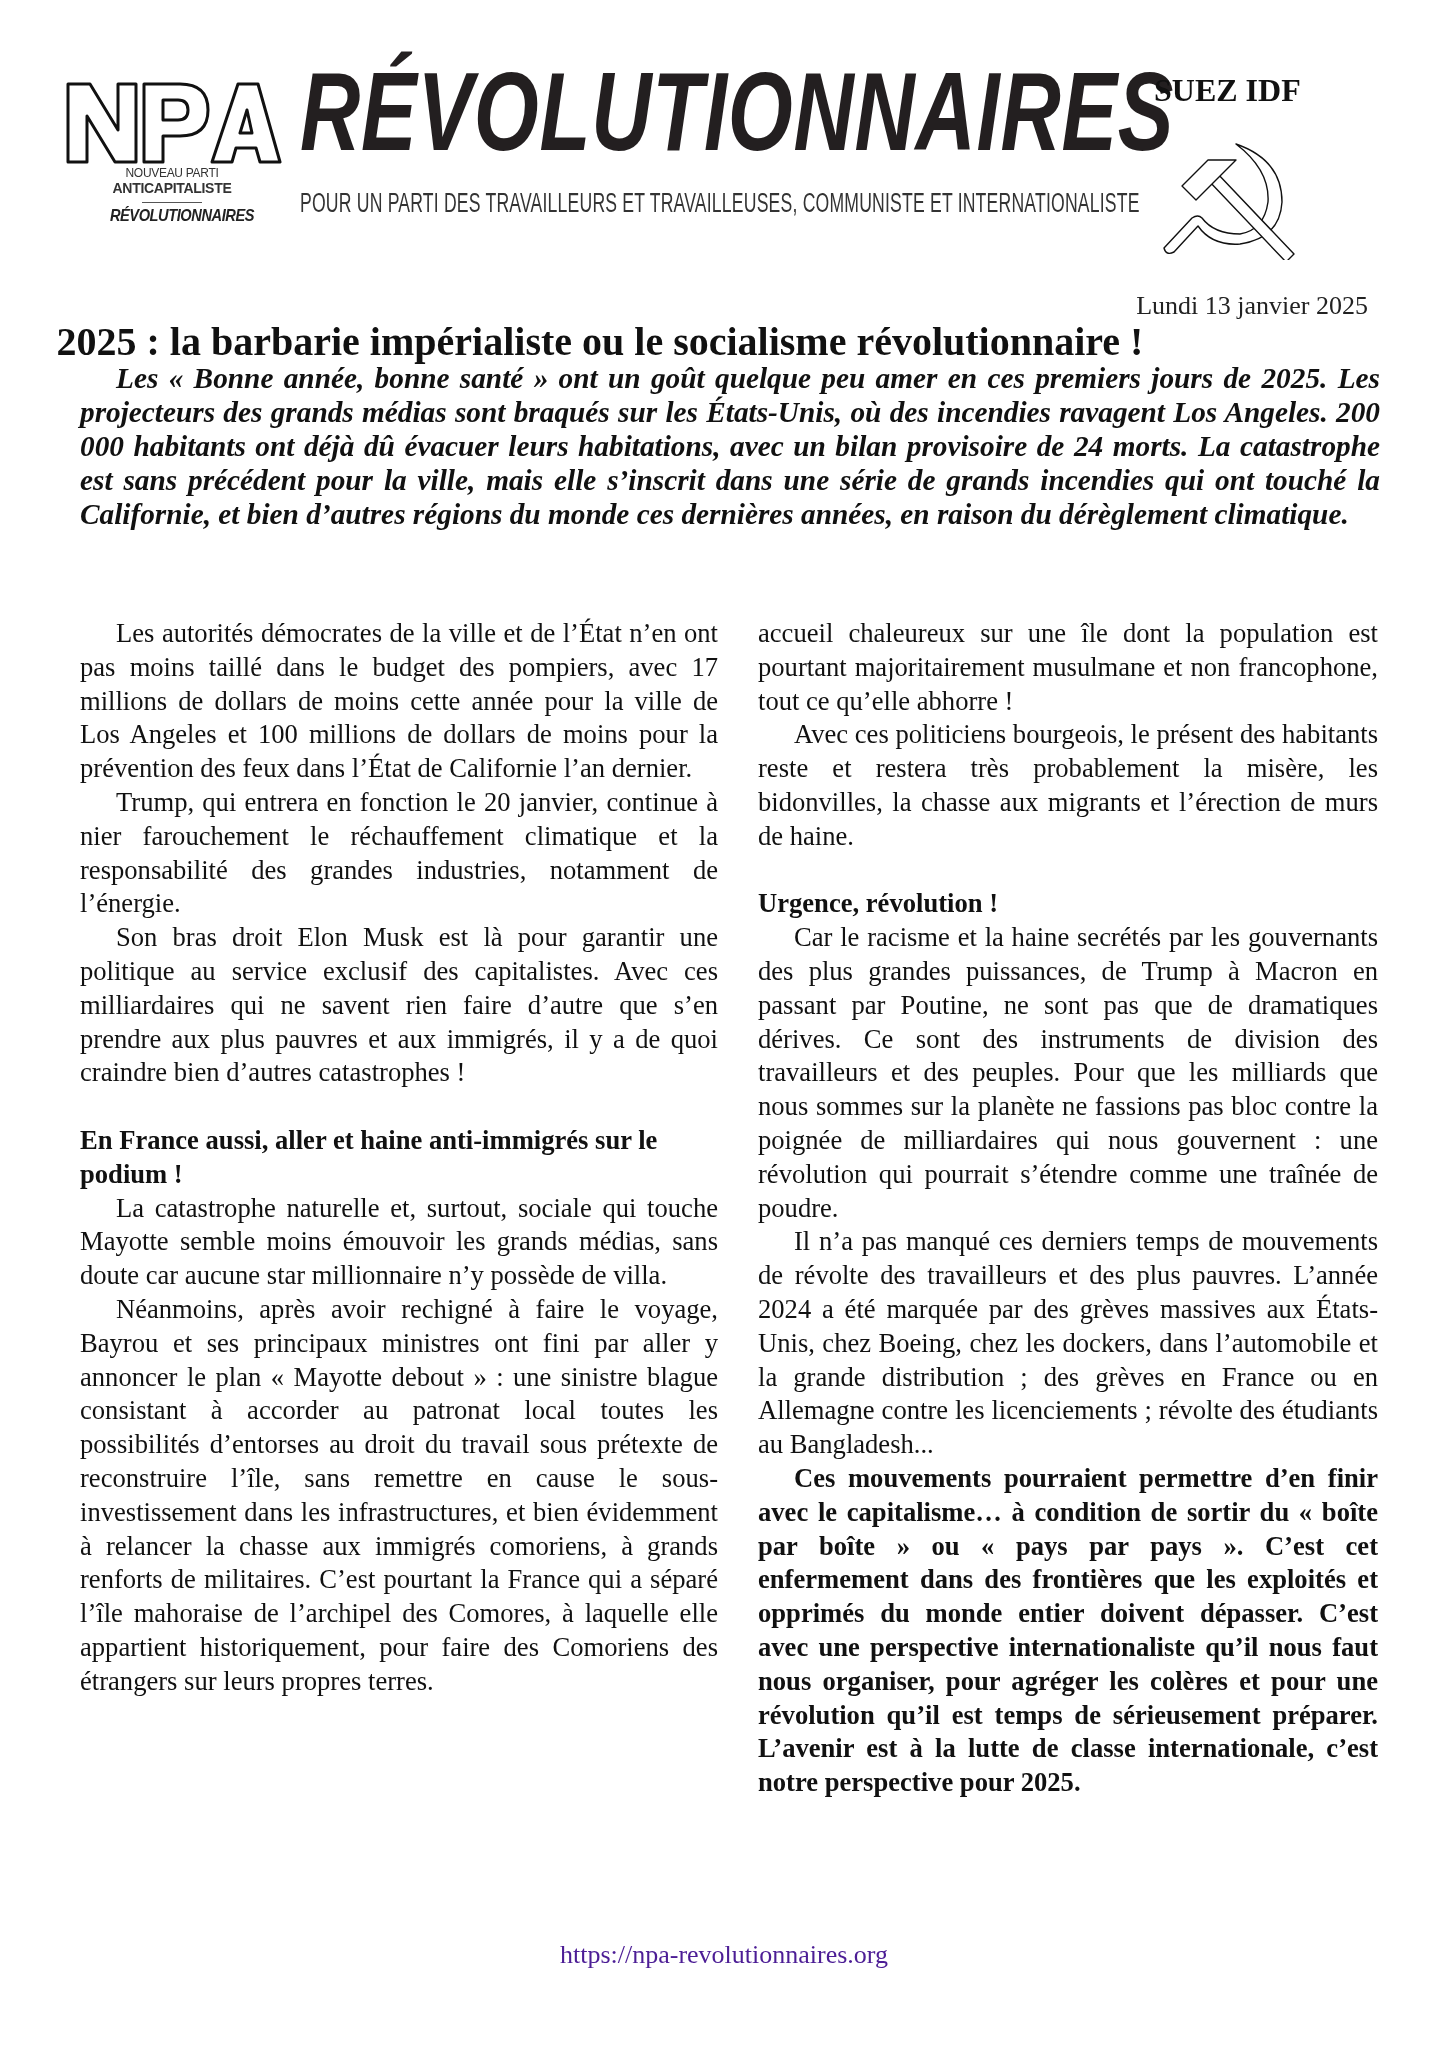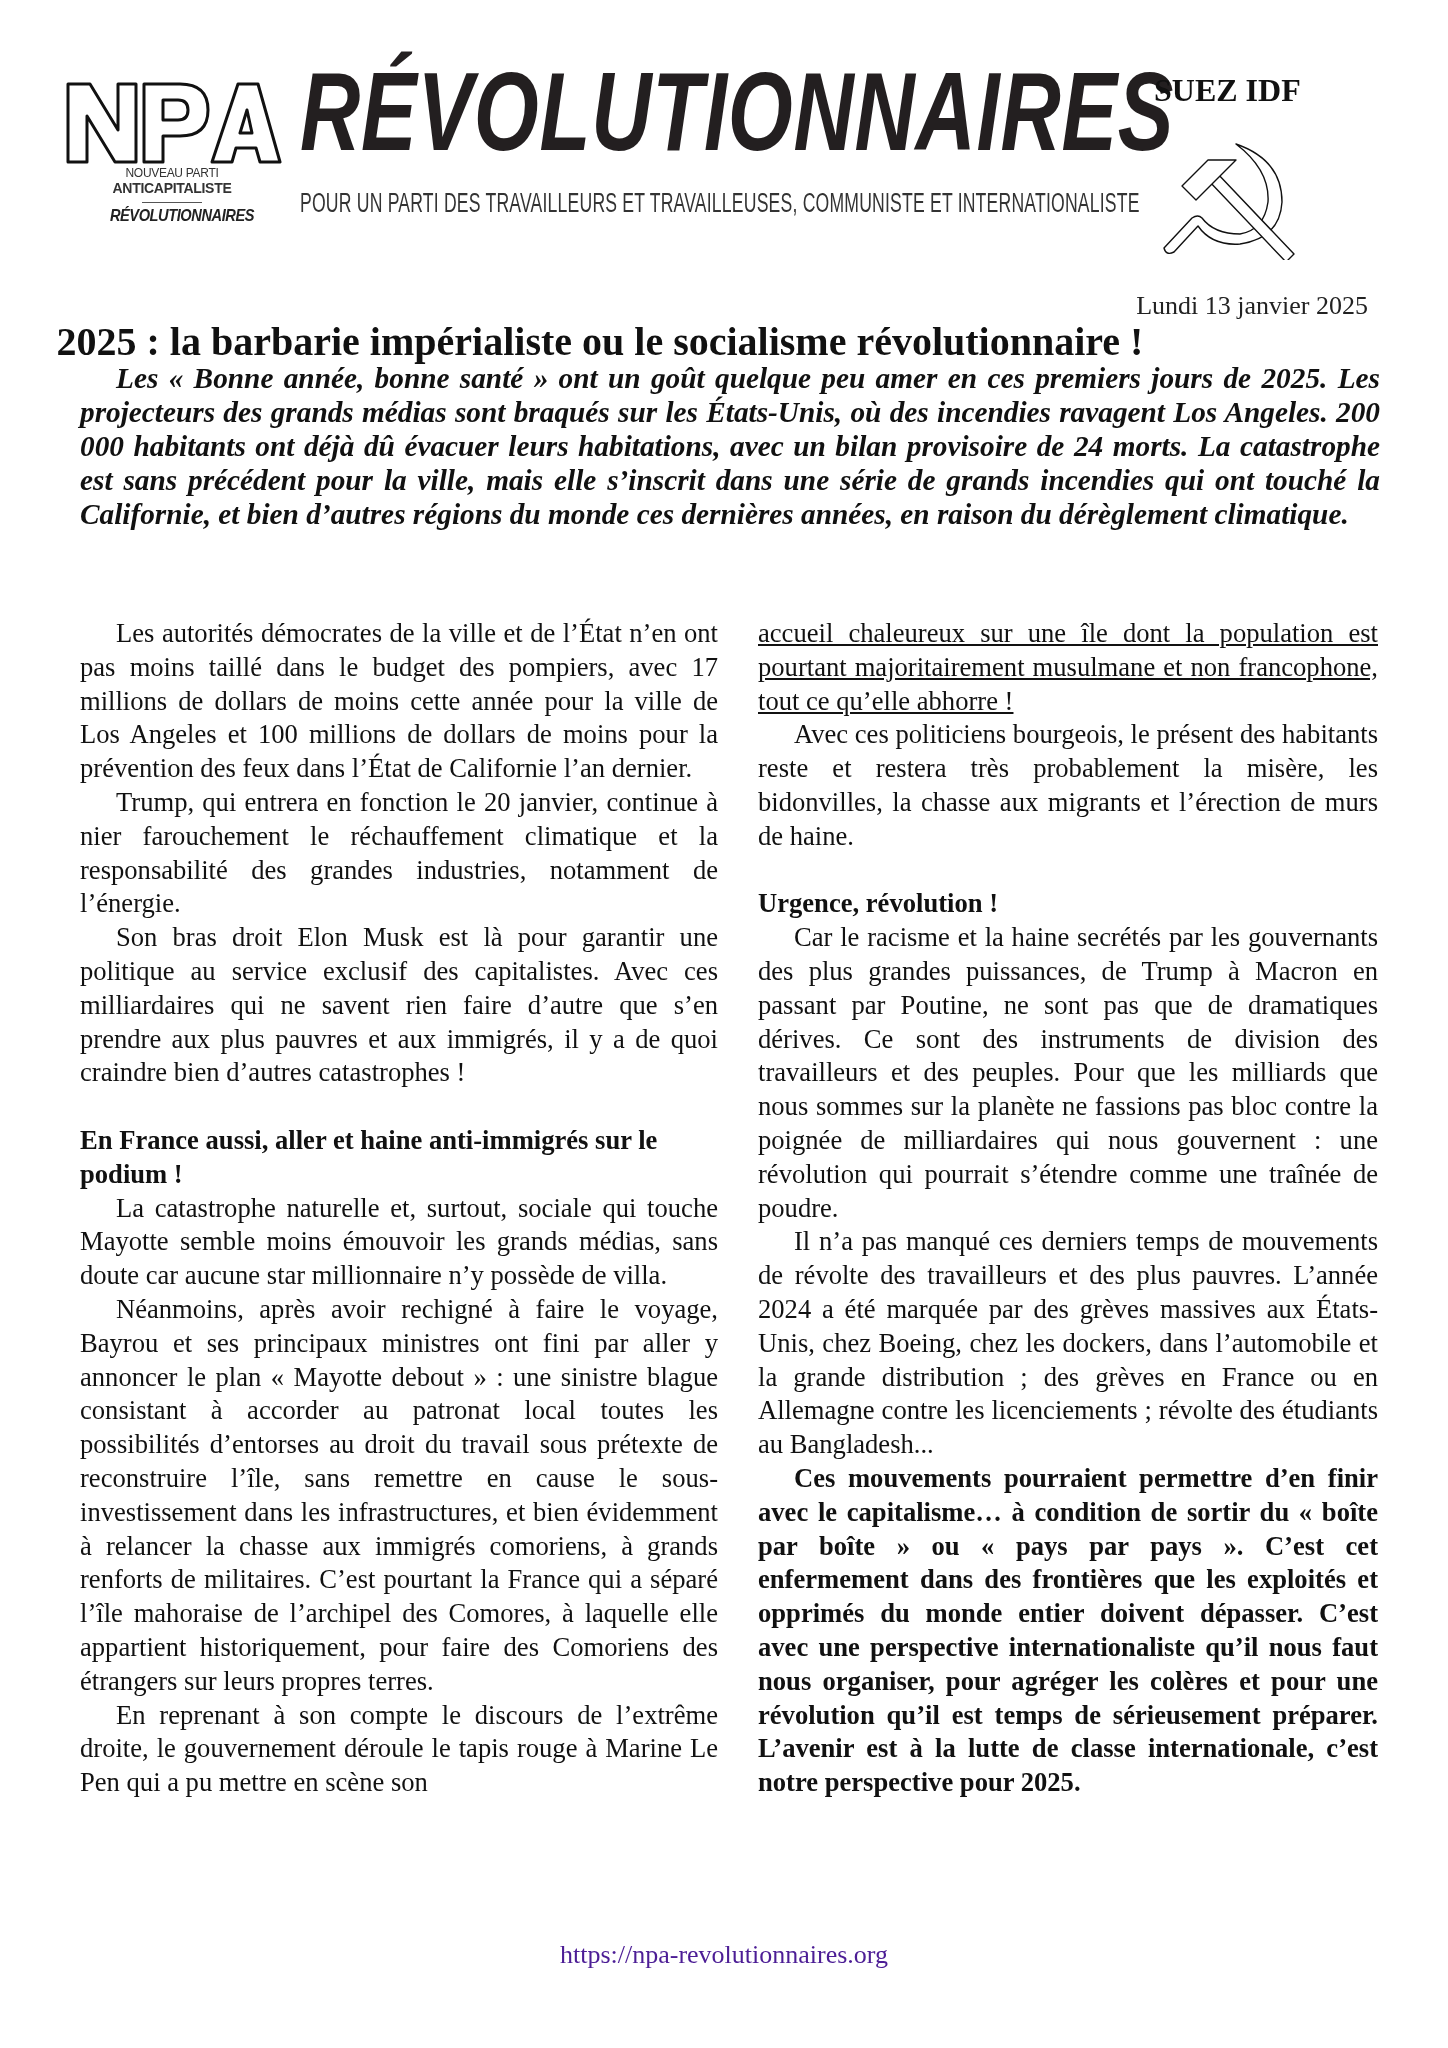--- a/index.html
+++ b/index.html
@@ -22,21 +22,21 @@
   .date { position: absolute; right: 80px; top: 272px; font-size: 26px; color: #222; white-space: nowrap; margin-top: 19px; }
 
   .title { position: absolute; left: 6px; width: 1188px; top: 318px; text-align: center; font-weight: bold; font-size: 40px; color: #111; white-space: nowrap; }
 
   .lead { position: absolute; left: 80px; width: 1300px; top: 361px; font-weight: bold; font-style: italic; font-size: 29.3px; line-height: 34px; text-align: justify; text-indent: 36px; margin: 0; }
 
   .col { position: absolute; top: 617px; font-size: 26.6px; line-height: 33.8px; text-align: justify; }
   .col-left { left: 80px; width: 638px; }
   .col-right { left: 758px; width: 620px; }
   .col p { margin: 0; text-indent: 36px; }
-  .col p.noindent { text-indent: 0; text-decoration: underline; }
+  .col p.noindent { text-indent: 0; }
   .col h2 { margin: 33.8px 0 0 0; font-size: 26.6px; line-height: 33.8px; font-weight: bold; text-align: left; }
   .col p.strong { font-weight: bold; }
 
   .footer { position: absolute; left: 0; width: 1448px; top: 1940px; text-align: center; font-size: 26px; color: #4c1d95; }
 </style>
 </head>
 <body>
 
 <div class="npa-logo">
   <svg class="npa-letters" viewBox="0 0 220 90" xmlns="http://www.w3.org/2000/svg">
@@ -72,21 +72,20 @@
 <h1 class="title" style="margin:0;">2025 : la barbarie impérialiste ou le socialisme révolutionnaire !</h1>
 <p class="lead">Les « Bonne année, bonne santé » ont un goût quelque peu amer en ces premiers jours de 2025. Les projecteurs des grands médias sont braqués sur les États-Unis, où des incendies ravagent Los Angeles. 200 000 habitants ont déjà dû évacuer leurs habitations, avec un bilan provisoire de 24 morts. La catastrophe est sans précédent pour la ville, mais elle s’inscrit dans une série de grands incendies qui ont touché la Californie, et bien d’autres régions du monde ces dernières années, en raison du dérèglement climatique.</p>
 
 <div class="col col-left">
   <p>Les autorités démocrates de la ville et de l’État n’en ont pas moins taillé dans le budget des pompiers, avec 17 millions de dollars de moins cette année pour la ville de Los Angeles et 100 millions de dollars de moins pour la prévention des feux dans l’État de Californie l’an dernier.</p>
   <p>Trump, qui entrera en fonction le 20 janvier, continue à nier farouchement le réchauffement climatique et la responsabilité des grandes industries, notamment de l’énergie.</p>
   <p>Son bras droit Elon Musk est là pour garantir une politique au service exclusif des capitalistes. Avec ces milliardaires qui ne savent rien faire d’autre que s’en prendre aux plus pauvres et aux immigrés, il y a de quoi craindre bien d’autres catastrophes !</p>
   <h2>En France aussi, aller et haine anti-immigrés sur le podium !</h2>
   <p>La catastrophe naturelle et, surtout, sociale qui touche Mayotte semble moins émouvoir les grands médias, sans doute car aucune star millionnaire n’y possède de villa.</p>
   <p>Néanmoins, après avoir rechigné à faire le voyage, Bayrou et ses principaux ministres ont fini par aller y annoncer le plan « Mayotte debout » : une sinistre blague consistant à accorder au patronat local toutes les possibilités d’entorses au droit du travail sous prétexte de reconstruire l’île, sans remettre en cause le sous-investissement dans les infrastructures, et bien évidemment à relancer la chasse aux immigrés comoriens, à grands renforts de militaires. C’est pourtant la France qui a séparé l’île mahoraise de l’archipel des Comores, à laquelle elle appartient historiquement, pour faire des Comoriens des étrangers sur leurs propres terres.</p>
-  <p>En reprenant à son compte le discours de l’extrême droite, le gouvernement déroule le tapis rouge à Marine Le Pen qui a pu mettre en scène son</p>
 </div>
 
 <div class="col col-right">
   <p class="noindent">accueil chaleureux sur une île dont la population est pourtant majoritairement musulmane et non francophone, tout ce qu’elle abhorre !</p>
   <p>Avec ces politiciens bourgeois, le présent des habitants reste et restera très probablement la misère, les bidonvilles, la chasse aux migrants et l’érection de murs de haine.</p>
   <h2>Urgence, révolution !</h2>
   <p>Car le racisme et la haine secrétés par les gouvernants des plus grandes puissances, de Trump à Macron en passant par Poutine, ne sont pas que de dramatiques dérives. Ce sont des instruments de division des travailleurs et des peuples. Pour que les milliards que nous sommes sur la planète ne fassions pas bloc contre la poignée de milliardaires qui nous gouvernent : une révolution qui pourrait s’étendre comme une traînée de poudre.</p>
   <p>Il n’a pas manqué ces derniers temps de mouvements de révolte des travailleurs et des plus pauvres. L’année 2024 a été marquée par des grèves massives aux États-Unis, chez Boeing, chez les dockers, dans l’automobile et la grande distribution ; des grèves en France ou en Allemagne contre les licenciements ; révolte des étudiants au Bangladesh...</p>
   <p class="strong">Ces mouvements pourraient permettre d’en finir avec le capitalisme… à condition de sortir du « boîte par boîte » ou « pays par pays ». C’est cet enfermement dans des frontières que les exploités et opprimés du monde entier doivent dépasser. C’est avec une perspective internationaliste qu’il nous faut nous organiser, pour agréger les colères et pour une révolution qu’il est temps de sérieusement préparer. L’avenir est à la lutte de classe internationale, c’est notre perspective pour 2025.</p>
 </div>

